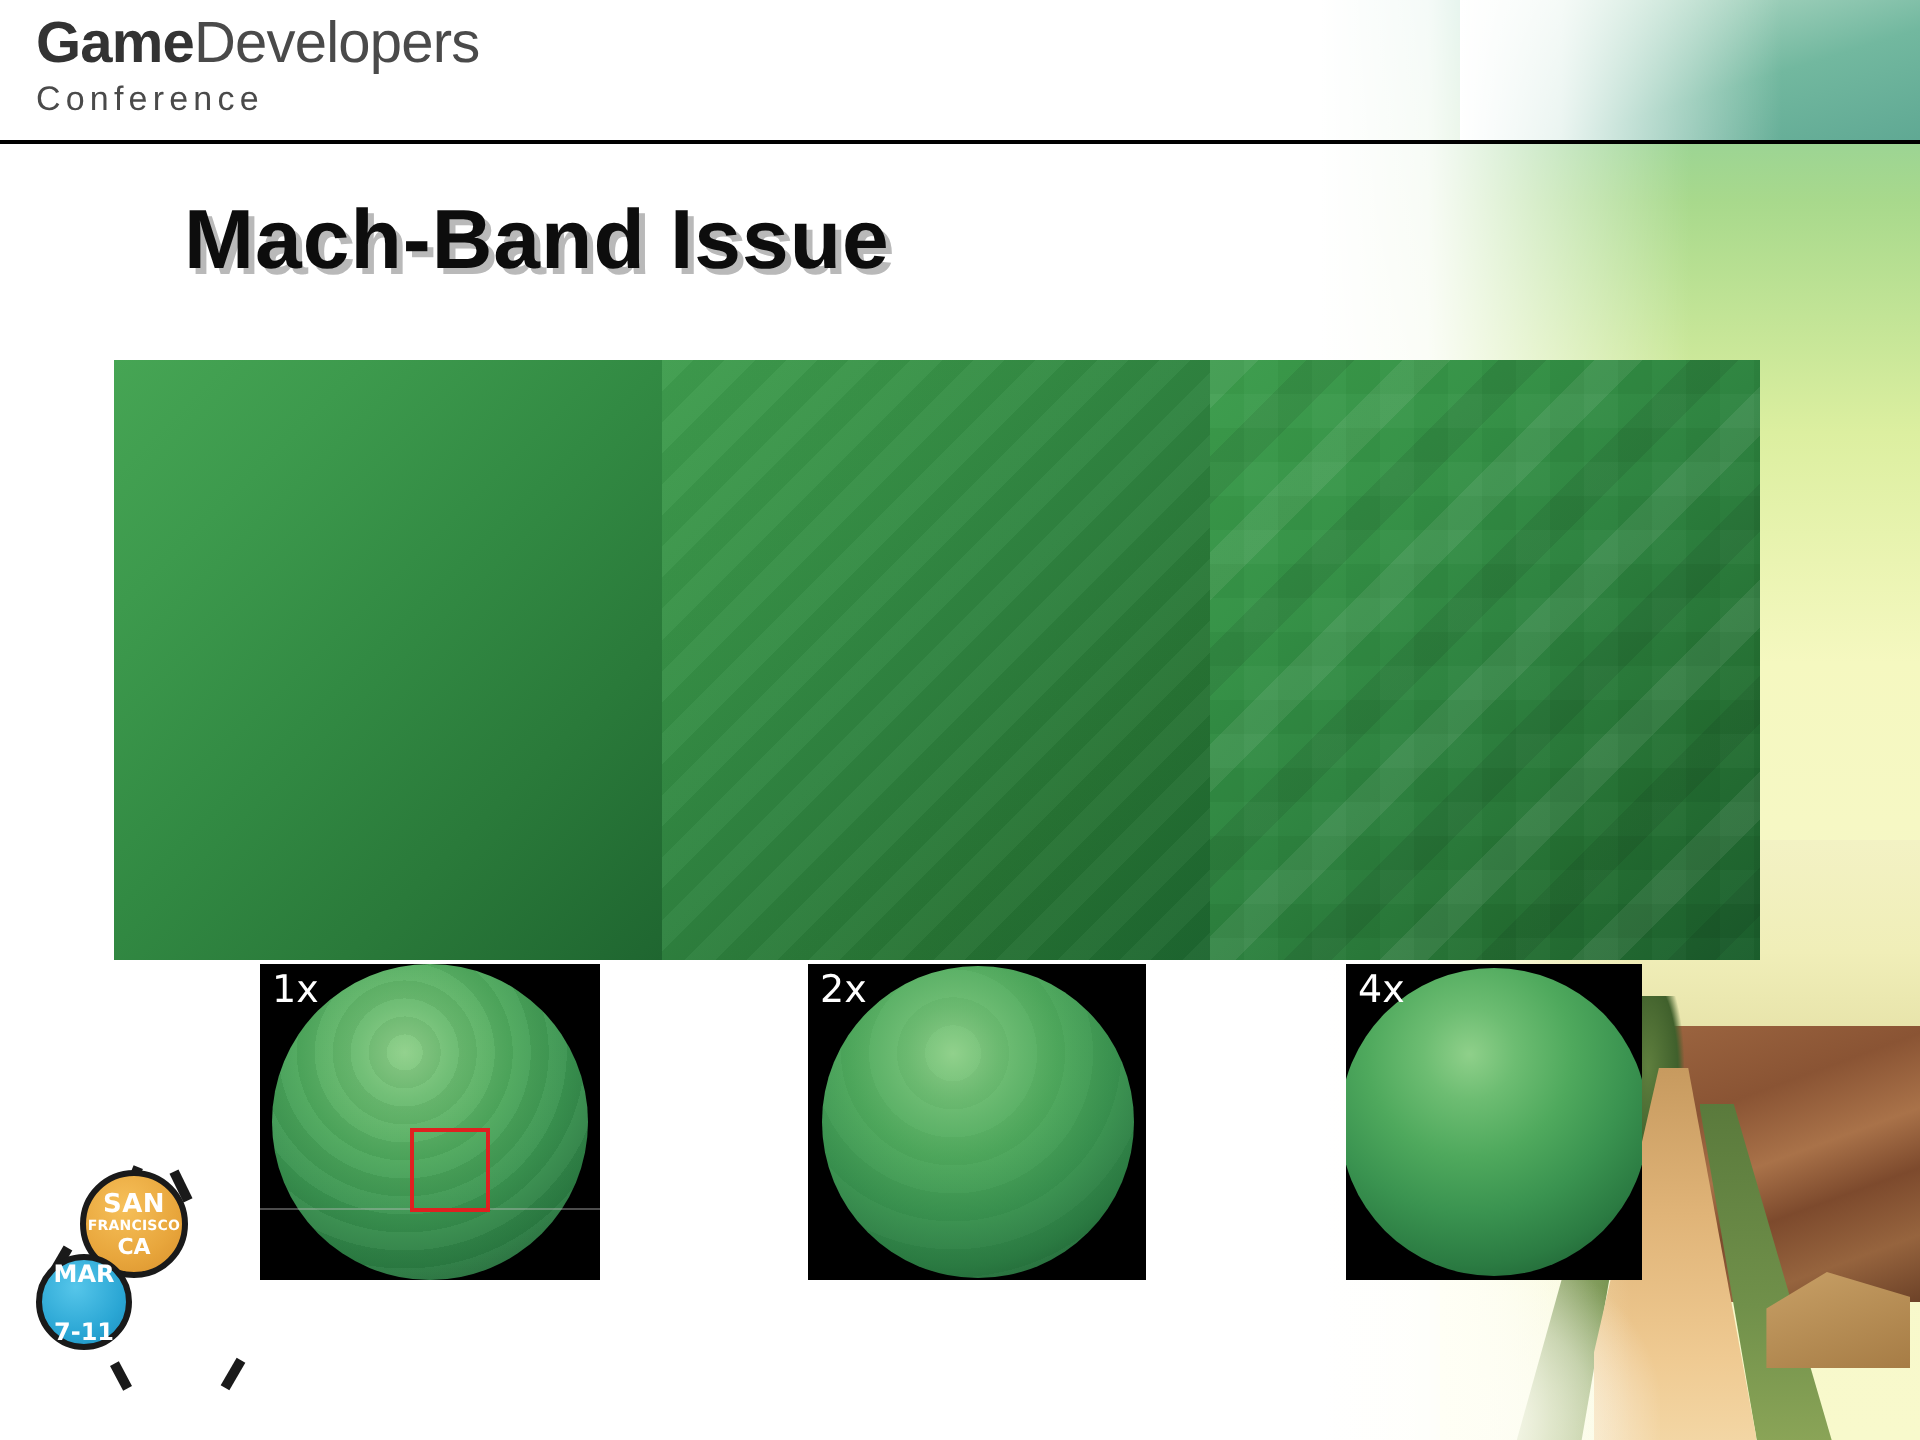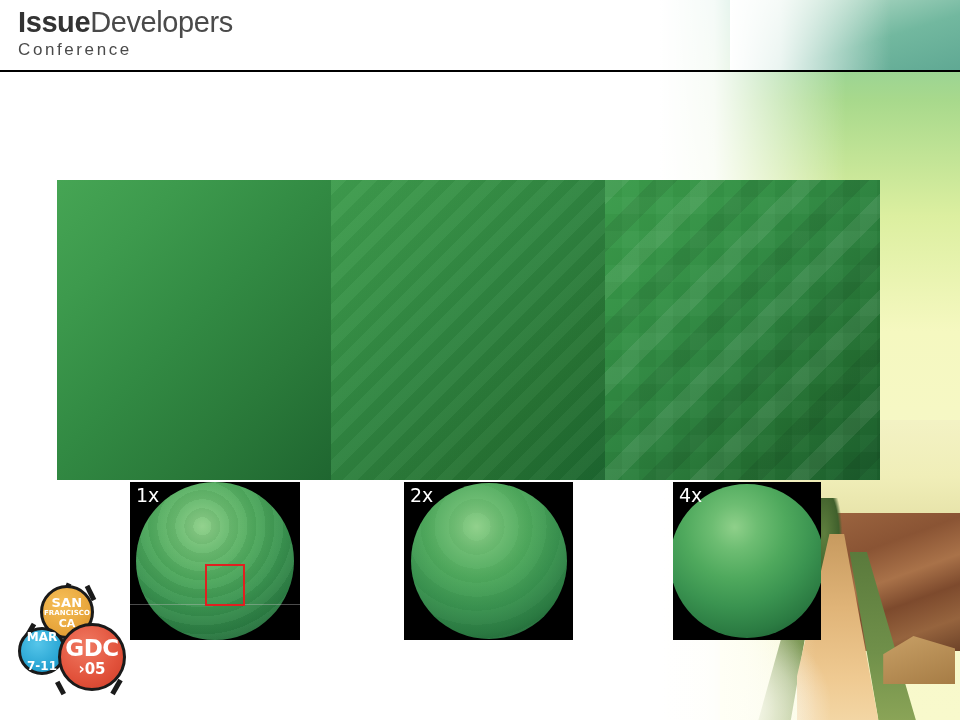--- a/index.html
+++ b/index.html
@@ -267,25 +267,26 @@
     <div class="tree"></div>
     <div class="verge-l"></div>
     <div class="verge-r"></div>
     <div class="barn"></div>
     <div class="path"></div>
     <div class="haze"></div>
     <div class="fade-left"></div>
   </div>
 
   <div class="logo">
-    <div class="line1"><span class="bold">Issue</span><span class="light">Developers</span></div>
+    <div class="line1"><span class="bold">Game</span><span class="light">Developers</span></div>
     <div class="line2">Conference</div>
   </div>
   <div class="rule"></div>
 
+  <div class="title">Mach-Band Issue</div>
 
   <div class="strip">
     <div class="seg seg-1">
       <div class="grad-base"></div>
     </div>
     <div class="seg seg-2">
       <div class="grad-base"></div>
       <div class="band-2"></div>
     </div>
     <div class="seg seg-3">
@@ -327,19 +328,15 @@
       <span class="t1">SAN</span>
       <span class="t2">FRANCISCO</span>
       <span class="t3">CA</span>
     </div>
 
     <div class="bubble bubble-mar">
       <span class="t1">MAR</span>
       <span class="t2">7-11</span>
     </div>
 
-    <div class="bubble bubble-gdc">
-      <span class="t1">GDC</span>
-      <span class="t2">›05</span>
-    </div>
   </div>
 
 </div>
 
 </body></html>

